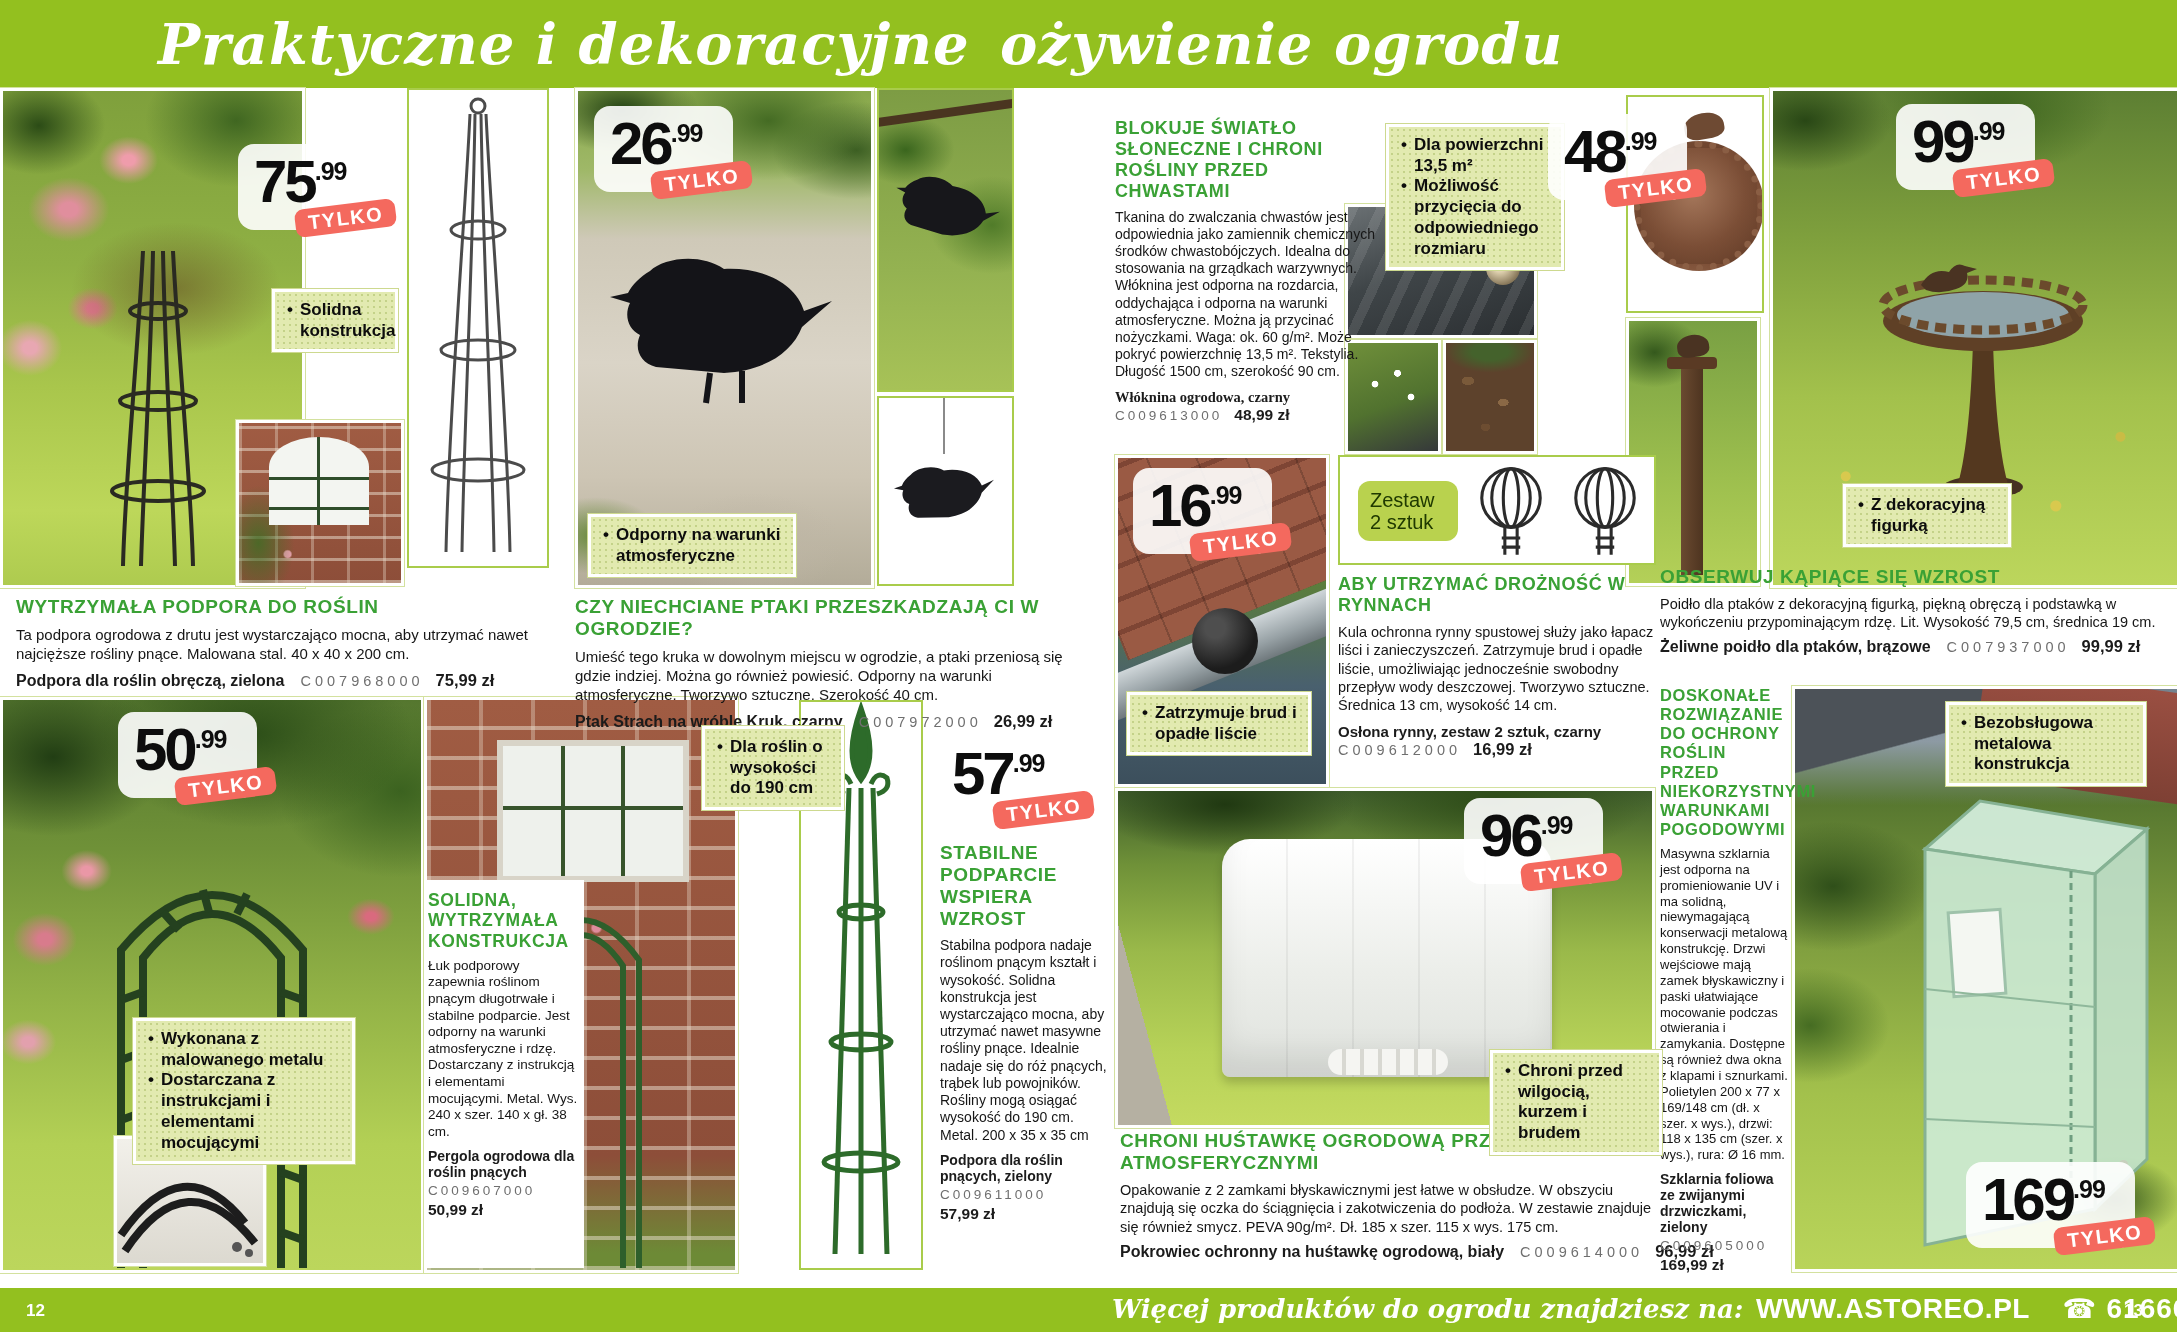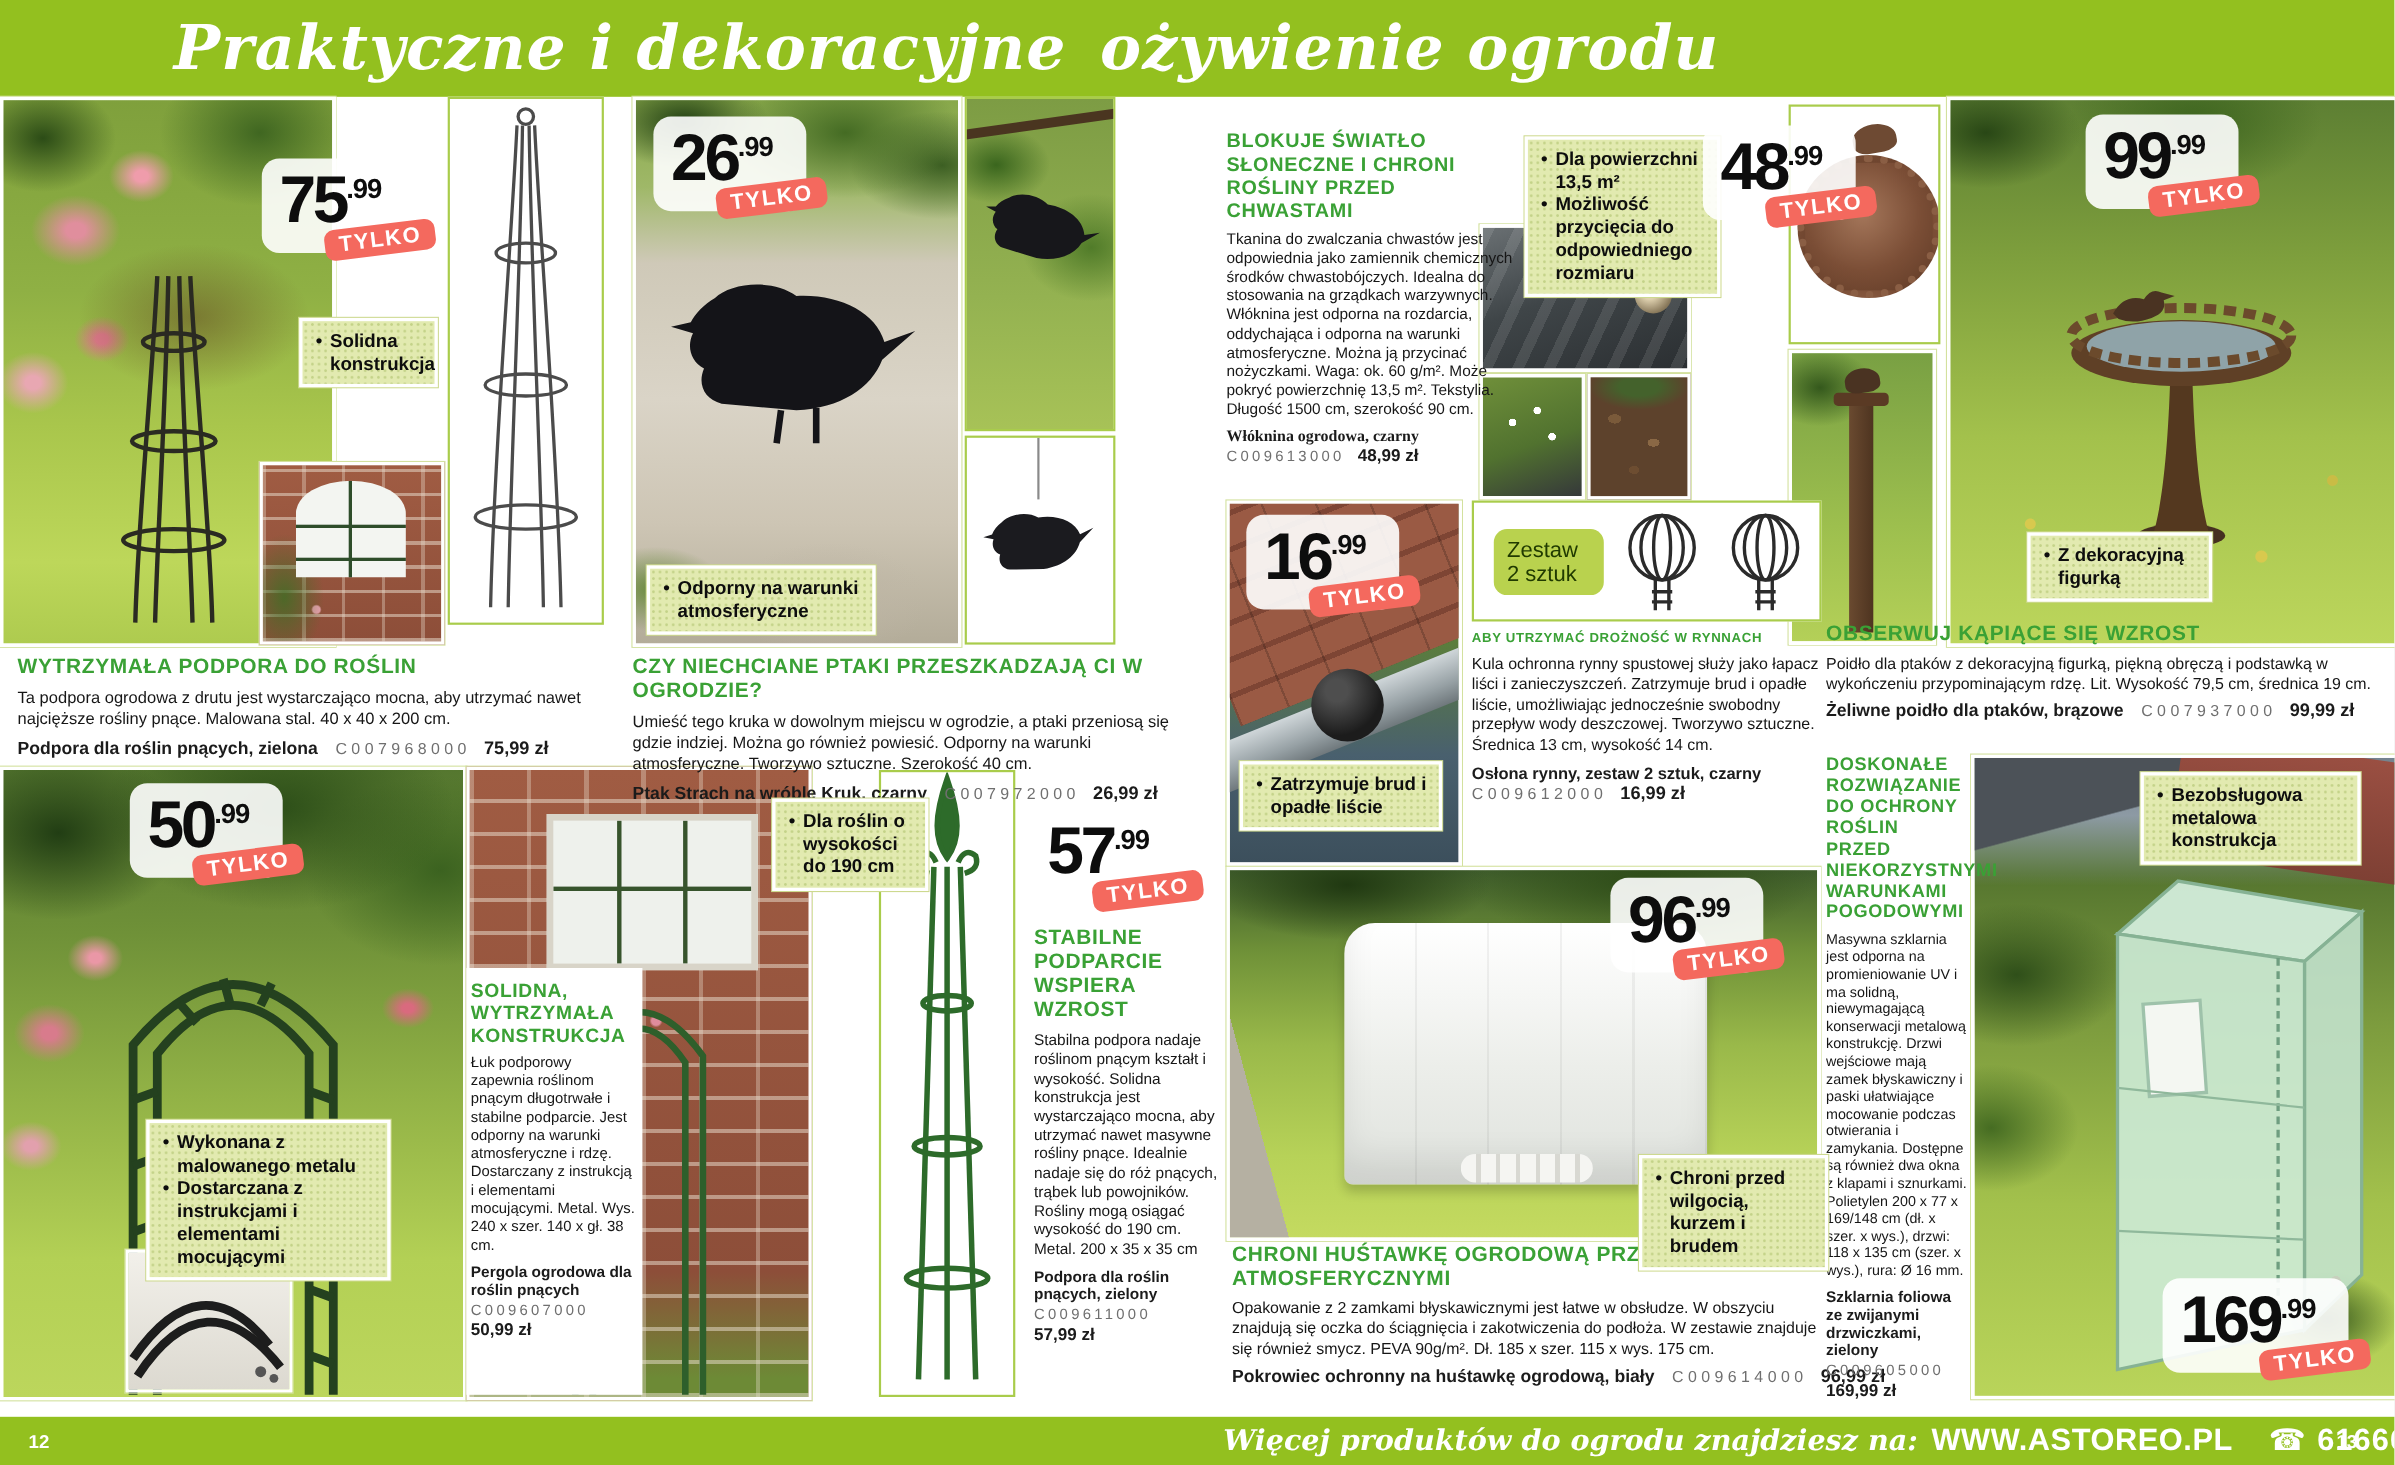--- a/index.html
+++ b/index.html
@@ -121,21 +121,21 @@
     <span class="tylko">TYLKO</span>
   </div>
   <div class="fbadge" style="left:272px;top:289px;width:100px;">
     <div class="bl">Solidna konstrukcja</div>
   </div>
 
   <div class="tblock" style="left:16px;top:596px;width:556px;">
     <div class="ph">WYTRZYMAŁA PODPORA DO ROŚLIN</div>
     <div class="pt">Ta podpora ogrodowa z drutu jest wystarczająco mocna, aby utrzymać nawet najcięższe rośliny pnące. Malowana stal. 40 x 40 x 200 cm.</div>
     <div class="pline">
-      <span class="pn">Podpora dla roślin pnących, zielona</span><span class="pc">C007968000</span><span class="pp">75,99 zł</span>
+      <span class="pn">Podpora dla roślin obręczą, zielona</span><span class="pc">C007968000</span><span class="pp">75,99 zł</span>
     </div>
   </div>
 
   <div class="photo" style="left:575px;top:88px;width:293px;height:494px;background:
        radial-gradient(110px 60px at 15% 4%,rgba(28,58,16,.95),transparent 70%),
        radial-gradient(150px 85px at 65% 6%,rgba(60,100,30,.9),transparent 70%),
        radial-gradient(120px 70px at 95% 12%,rgba(44,80,24,.85),transparent 70%),
        radial-gradient(90px 55px at 6% 90%,rgba(88,128,40,.85),transparent 70%),
        radial-gradient(120px 70px at 60% 92%,rgba(190,182,165,.9),transparent 75%),
        linear-gradient(180deg,#88a84a 0%,#9fb868 16%,#cfc9b8 30%,#dad4c7 55%,#cdc5b4 78%,#b3ac99 100%);">
@@ -394,21 +394,21 @@
     <svg width="86" height="100" viewBox="0 0 100 130" style="position:absolute;left:222px;top:4px;">
       <g stroke="#2b2b2b" fill="none" stroke-width="4">
         <circle cx="50" cy="48" r="38"></circle>
           <ellipse cx="50" cy="48" rx="25" ry="38"></ellipse>
         <ellipse cx="50" cy="48" rx="10" ry="38"></ellipse>
         <path d="M42 84 L42 122 M58 84 L58 122 M38 100 h24 M38 112 h24"></path>
       </g>
     </svg>
   </div>
   <div class="tblock" style="left:1338px;top:574px;width:322px;">
-    <div class="ph" style="font-size:12px;">ABY UTRZYMAĆ DROŻNOŚĆ W RYNNACH</div>
+    <div class="ph" style="font-size:18px;">ABY UTRZYMAĆ DROŻNOŚĆ W RYNNACH</div>
     <div class="pt" style="font-size:14.5px;">Kula ochronna rynny spustowej służy jako łapacz liści i zanieczyszczeń. Zatrzymuje brud i opadłe liście, umożliwiając jednocześnie swobodny przepływ wody deszczowej. Tworzywo sztuczne. Średnica 13 cm, wysokość 14 cm.</div>
     <div class="pline" style="white-space:normal;">
       <span class="pn" style="display:block;font-size:15px;">Osłona rynny, zestaw 2 sztuk, czarny</span>
       <span class="pc" style="margin-left:0;">C009612000</span><span class="pp">16,99 zł</span>
     </div>
   </div>
 
   <div class="photo" style="left:1115px;top:788px;width:534px;height:334px;background:
        radial-gradient(180px 70px at 20% 4%,rgba(30,54,16,.95),transparent 72%),
        radial-gradient(220px 80px at 70% 3%,rgba(44,74,22,.9),transparent 72%),

